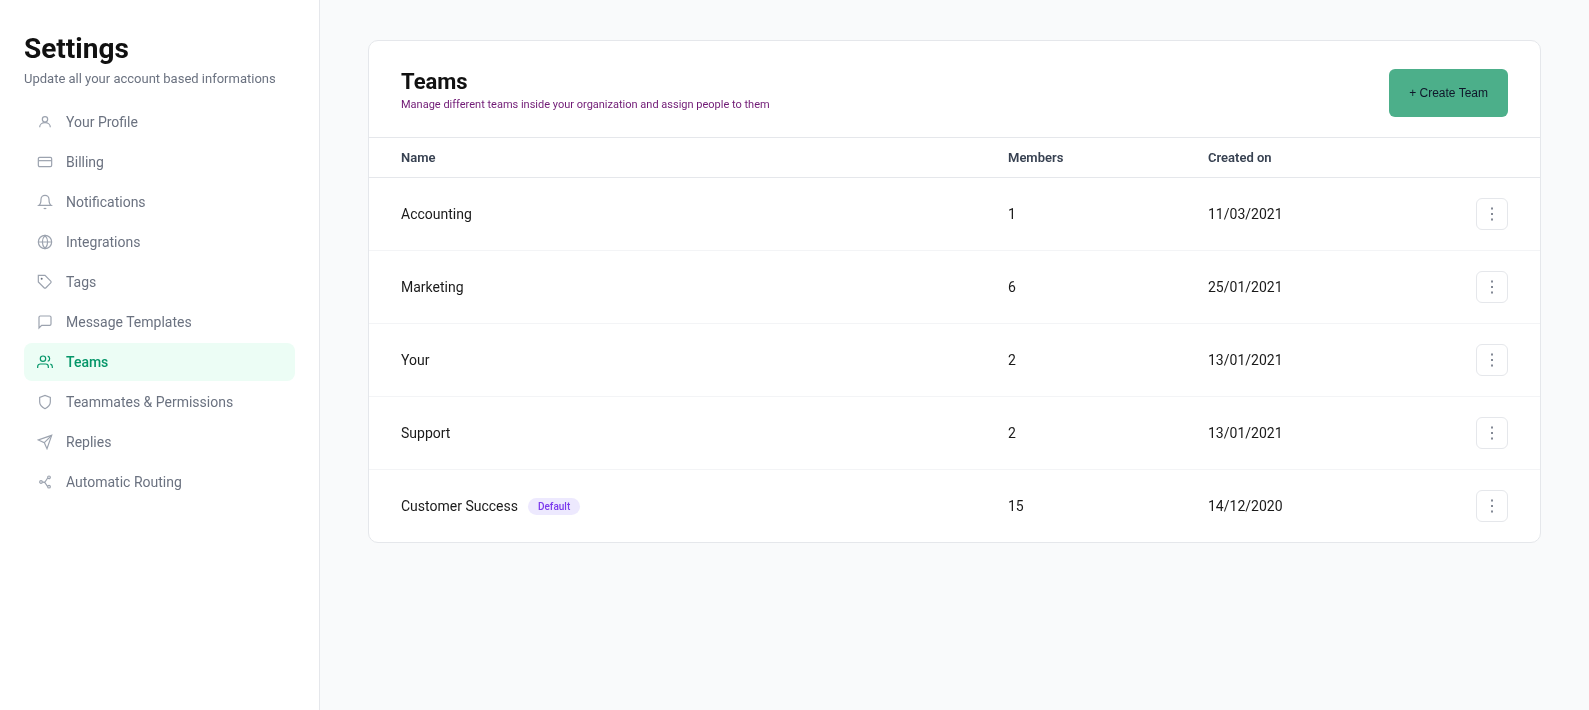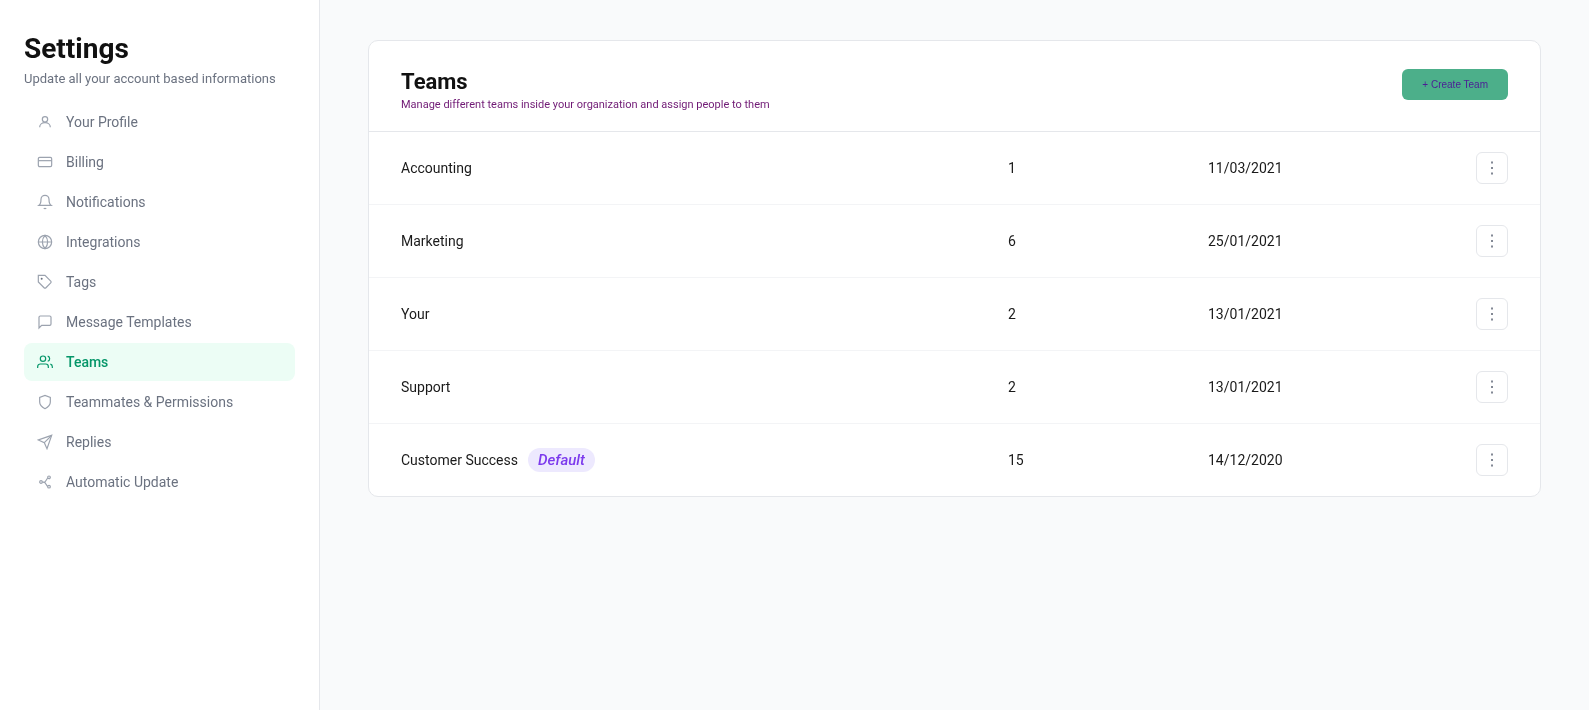--- a/index.html
+++ b/index.html
@@ -83,25 +83,25 @@
     }
     .card-desc {
       font-size: 11px;
       color: #701a75;
     }
     .create-btn {
       display: flex;
       align-items: center;
       gap: 6px;
       background: #4caf8a;
-      color: #4c1d95;
+      color: #0f172a;
       border: none;
       border-radius: 6px;
-      padding: 10px 20px;
-      font-size: 10px;
+      padding: 17px 20px;
+      font-size: 12px;
       font-weight: 500;
       cursor: pointer;
       white-space: nowrap;
       flex-shrink: 0;
     }
     .table {
       width: 100%;
     }
     .table-header {
       display: grid;
@@ -139,25 +139,24 @@
       font-size: 14px;
       color: #1a1a1a;
     }
     .cell-actions {
       display: flex;
       justify-content: flex-end;
     }
     .badge-default {
       background: #ede9fe;
       color: #7c3aed;
-      font-size: 15px;
+      font-size: 10px;
       font-weight: 500;
       padding: 3px 10px;
       border-radius: 12px;
-      font-style: italic;
     }
     .action-btn {
       background: #fff;
       border: 1px solid #e5e7eb;
       border-radius: 6px;
       width: 32px;
       height: 32px;
       display: flex;
       align-items: center;
       justify-content: center;
@@ -279,39 +278,45 @@
 
       <div class="nav-item">
         <span class="icon">
           <svg width="16" height="16" fill="none" stroke="currentColor" stroke-width="1.8" viewBox="0 0 24 24">
             <circle cx="18" cy="5" r="2"></circle>
               <circle cx="6" cy="12" r="2"></circle>
               <circle cx="18" cy="19" r="2"></circle>
             <path d="M8 12h4l4-6M8 12l4 1 4 6"></path>
           </svg>
         </span>
-        <span>Automatic Update</span>
+        <span>Automatic Routing</span>
       </div>
 
     </nav>
   </aside>
 
   <main class="main">
     <div class="card">
 
       <div class="card-header">
         <div>
           <h2 class="card-title">Teams</h2>
           <p class="card-desc">Manage different teams inside your organization and assign people to them</p>
         </div>
         <button class="create-btn">+ Create Team</button>
       </div>
 
       <div class="table">
 
+        <div class="table-header">
+          <span class="table-header-cell">Name</span>
+          <span class="table-header-cell">Members</span>
+          <span class="table-header-cell">Created on</span>
+          <span class="table-header-cell"></span>
+        </div>
 
         <div class="table-row">
           <div class="cell-name">
             <span>Accounting</span>
           </div>
           <div class="cell-members">1</div>
           <div class="cell-date">11/03/2021</div>
           <div class="cell-actions">
             <button class="action-btn">
               <span>⋮</span>

